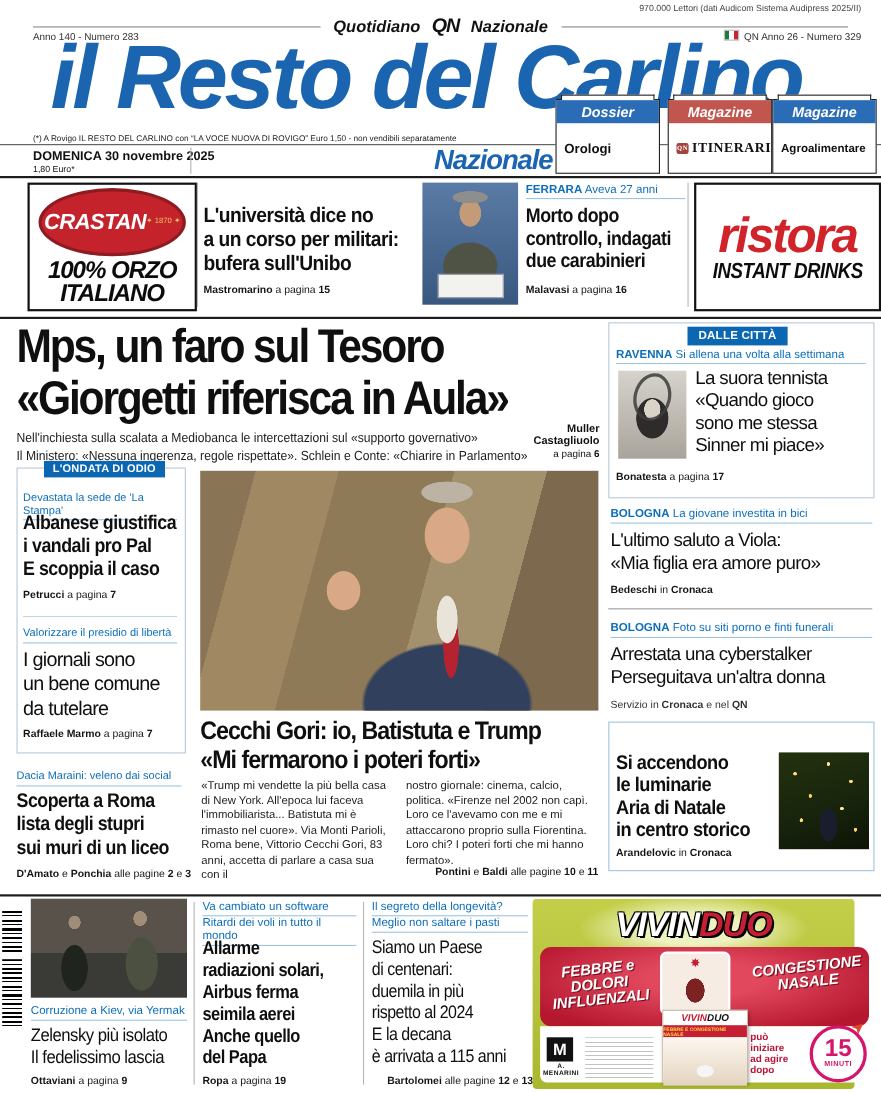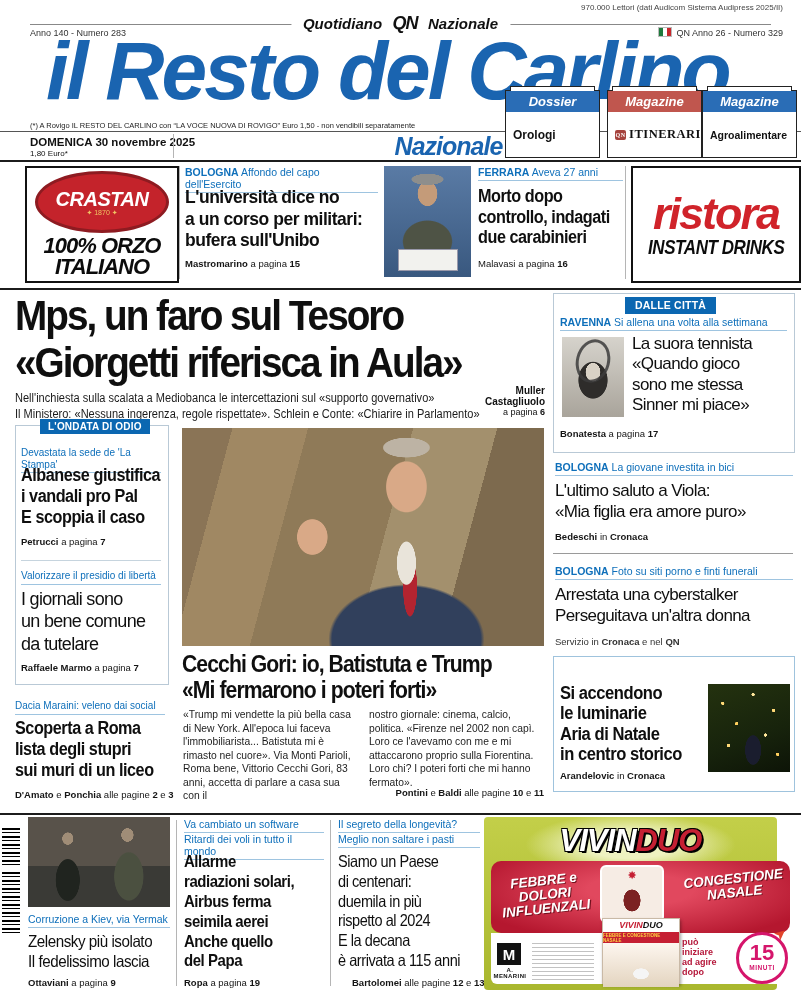--- a/index.html
+++ b/index.html
@@ -29,21 +29,21 @@
   .promo{position:absolute;width:93px;height:66px;background:#fff;border:1px solid #222;z-index:6;}
   .promo::before{content:"";position:absolute;top:-5px;left:4px;right:4px;height:4px;background:#fff;
                  border:1px solid #222;border-bottom:none;}
   .promo .ptag{height:21px;color:#fff;font-weight:700;font-style:italic;font-size:13px;
                display:flex;align-items:center;justify-content:center;}
   .promo .pbody{height:45px;display:flex;align-items:center;padding-left:7px;font-weight:700;font-size:11px;color:#111;}
   
   .ad-crastan{left:25px;top:166px;width:150px;height:113px;border:2px solid #111;background:#fff;
               display:flex;flex-direction:column;align-items:center;justify-content:center;}
   .cr-oval{width:128px;height:56px;border-radius:50%;background:#c4232b;border:3px solid #8e1b21;
-           display:flex;flex-direction:column;align-items:center;justify-content:center;color:#fff;}
+           display:flex;flex-direction:row;align-items:center;justify-content:center;color:#fff;}
   .cr-brand{font-weight:700;font-style:italic;font-size:20px;letter-spacing:-.5px;}
   .cr-year{font-size:7px;color:#efc463;margin-top:-2px;}
   .cr-tag{font-weight:700;font-style:italic;font-size:22px;line-height:.95;color:#0c0c0c;
           letter-spacing:-1px;margin-top:3px;text-align:center;}
   .ad-ristora{left:631px;top:166px;width:166px;height:113px;border:2px solid #111;background:#fff;
               display:flex;flex-direction:column;align-items:center;justify-content:center;}
   .ri-brand{color:#d0232a;font-weight:700;font-style:italic;font-size:45px;letter-spacing:-2px;line-height:1;}
   .ri-tag{color:#0c0c0c;font-weight:700;font-style:italic;font-size:20px;letter-spacing:-.5px;
           transform:scaleX(.85);}
   
@@ -190,37 +190,34 @@
     <div class="cr-oval">
       <div class="cr-brand">CRASTAN</div>
       <div class="cr-year">✦ 1870 ✦</div>
     </div>
     <div class="cr-tag pre">100% ORZO
 ITALIANO</div>
   </div>
 
   <div class="vr" style="left:179px;top:166px;height:113px;"></div>
 
-  <div class="abs kick" style="left:185px;top:166px;width:193px;">
-    <span class="city">BOLOGNA</span><span> Affondo del capo dell'Esercito</span>
-  </div>
   <div class="abs hl hl-b pre sx92" style="left:185px;top:186px;width:212px;font-size:19px;line-height:1.14;">L'università dice no
 a un corso per militari:
 bufera sull'Unibo</div>
   <div class="abs byl" style="left:185px;top:258px;"><span style="font-weight: 700;">Mastromarino</span><span> a pagina </span><span style="font-weight: 700;">15</span></div>
 
   <div class="photo ph-masiello"></div>
 
   <div class="abs kick" style="left:478px;top:166px;width:145px;">
     <span class="city">FERRARA</span><span> Aveva 27 anni</span>
   </div>
   <div class="abs hl hl-b pre sx9" style="left:478px;top:186px;width:168px;font-size:18px;line-height:1.15;">Morto dopo
 controllo, indagati
 due carabinieri</div>
-  <div class="abs byl" style="left:478px;top:258px;"><span style="font-weight: 400; margin-top: 40px;">Malavasi</span><span> a pagina </span><span style="font-weight: 700;">16</span></div>
+  <div class="abs byl" style="left:478px;top:258px;"><span style="font-weight: 700; margin-top: 40px;">Malavasi</span><span> a pagina </span><span style="font-weight: 700;">16</span></div>
 
   <div class="vr" style="left:625px;top:166px;height:113px;"></div>
 
   <div class="abs ad-ristora">
     <div class="ri-brand">ristora</div>
     <div class="ri-tag">INSTANT DRINKS</div>
   </div>
 
   <div class="hr" style="top:288px;"></div>
 

